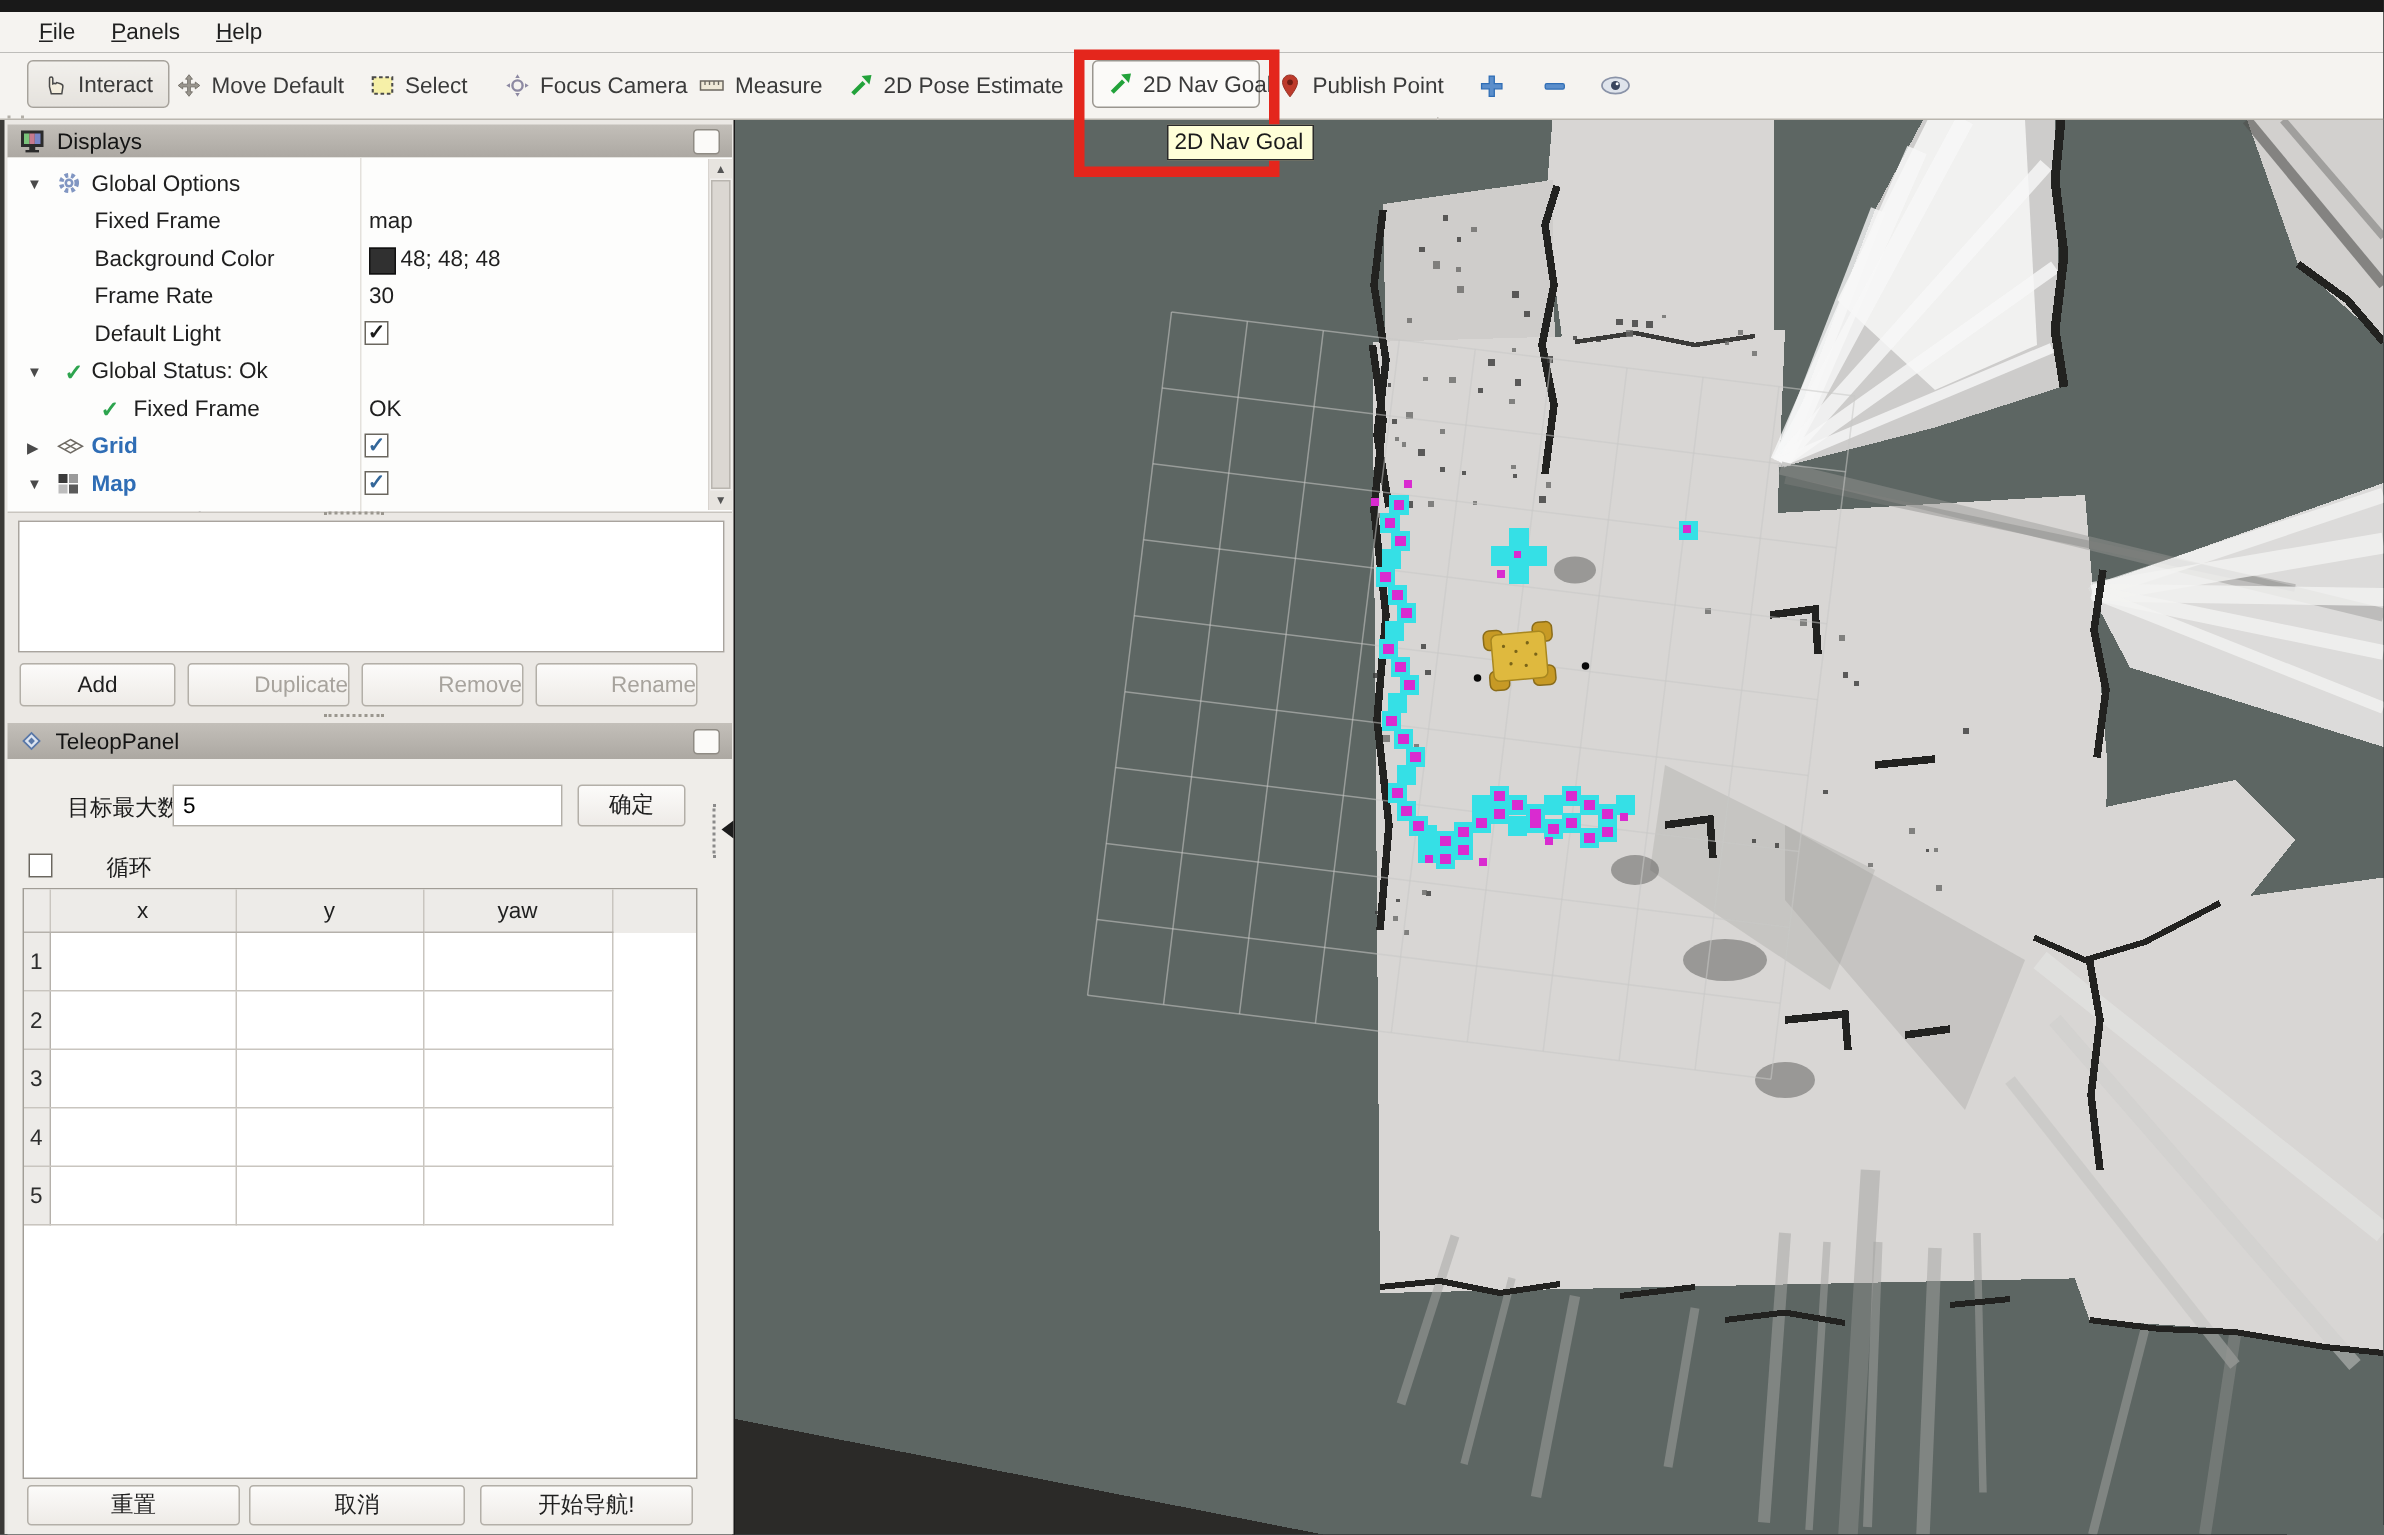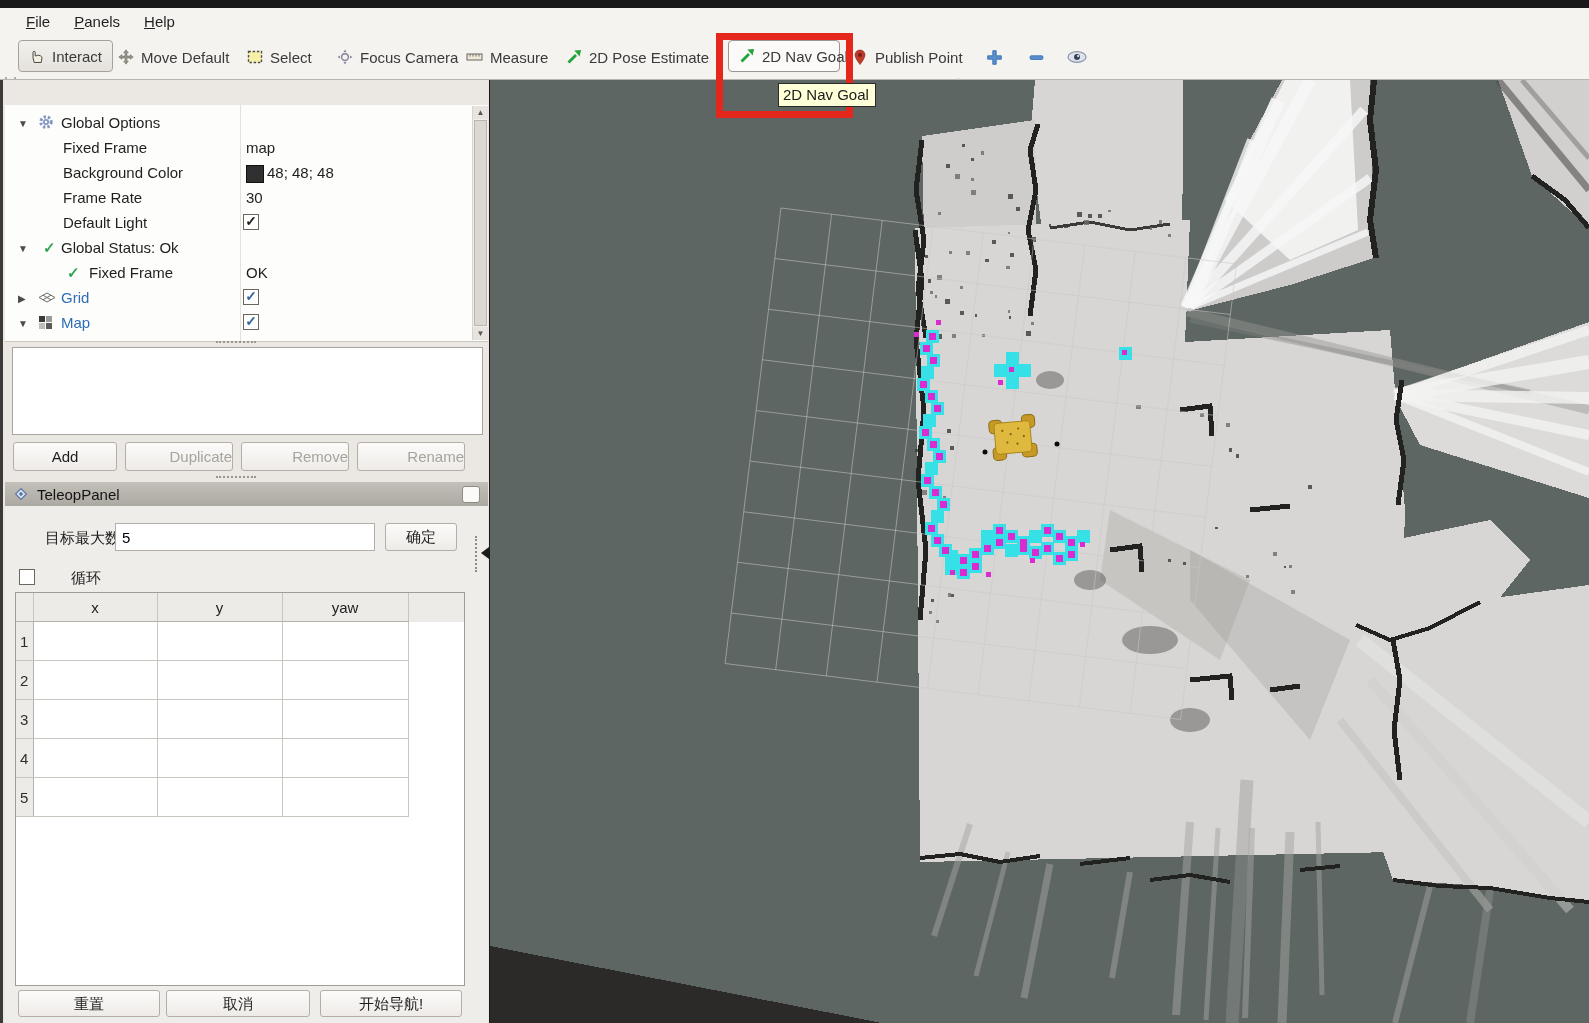--- a/index.html
+++ b/index.html
@@ -40,21 +40,21 @@
   #tree{left:2px;top:25px;width:483px;height:236px;background:#fdfdfc;overflow:hidden;
         border-bottom:1px solid #c9c5bf;}
   .colsep{position:absolute;left:235px;top:0;width:1px;height:236px;background:#e4e1dc;}
   .trow{position:absolute;left:0;width:444px;height:25px;font-size:15px;color:#1f1f1f;}
   .trow .lab{position:absolute;top:3px;}
   .trow .val{position:absolute;left:241px;top:3px;}
   .arr{position:absolute;top:7px;font-size:10px;color:#4a4a4a;}
   .chk{position:absolute;width:16px;height:16px;background:#fff;border:1px solid #6b675f;
        box-sizing:border-box;font-size:14px;font-weight:bold;line-height:13px;text-align:center;}
   .green{color:#2da44e;font-weight:bold;}
-  .blue-bold{color:#2f6db5;font-weight:normal;}
+  .blue-bold{color:#2f6db5;font-weight:bold;}
   .swatch{position:absolute;left:241px;top:4px;width:16px;height:16px;background:#303030;border:1px solid #111;}
   
   #sb{position:absolute;left:467px;top:1px;width:15px;height:234px;background:#f1efec;border-left:1px solid #d8d4cf;}
   .sb-btn{position:absolute;left:0;width:15px;height:13px;background:#e7e4df;color:#555;
           font-size:8px;text-align:center;line-height:13px;}
   #sb-thumb{position:absolute;left:1px;top:14px;width:13px;height:206px;background:#dbd7d2;border:1px solid #b9b5af;box-sizing:border-box;}
   .dots{position:absolute;width:40px;height:4px;border-top:2px dotted #9a968e;}
   #descbox{left:9px;top:267px;width:469px;height:86px;background:#fff;border:1px solid #a9a49e;}
   .btn{background:linear-gradient(#fcfbfa,#eeebe7);border:1px solid #b3afa8;border-radius:3px;
        font-size:15px;color:#1f1f1f;text-align:center;box-sizing:border-box;}
@@ -198,20 +198,34 @@
           <circle cx="11" cy="7" r="3" fill="#39455e"></circle>
           <circle cx="12.1" cy="5.9" r="1" fill="#fff"></circle>
         </svg>
     </span>
   </div>
   <div class="caret" style="left:1086px;top:63px;"></div>
 </div>
 
 <div id="dock" class="abs">
 
+  <div class="panel-header abs" style="top:3px;">
+    <span>
+      <svg width="17" height="17" viewBox="0 0 17 17">
+          <rect x="1" y="1" width="15" height="11" fill="#2b2b2b"></rect>
+          <rect x="3" y="3" width="3.6" height="7" fill="#7ac27a"></rect>
+          <rect x="6.6" y="3" width="3.6" height="7" fill="#c77a8e"></rect>
+          <rect x="10.2" y="3" width="3.8" height="7" fill="#7a86c7"></rect>
+          <rect x="6.5" y="12" width="4" height="2" fill="#2b2b2b"></rect>
+          <rect x="4" y="14" width="9" height="1.6" fill="#2b2b2b"></rect>
+        </svg>
+    </span>
+    <span>Displays</span>
+    <span class="float-btn"></span>
+  </div>
 
   <div id="tree" class="abs">
     <div class="colsep"></div>
 
     <div class="trow" style="top:6px;">
       <span class="arr" style="left:13px;">▼</span>
       <span style="position:absolute;left:33px;top:3px;">
         <svg width="16" height="16" viewBox="0 0 16 16">
             <circle cx="8" cy="8" r="5.2" fill="none" stroke="#8196c2" stroke-width="3" stroke-dasharray="2.3,2"></circle>
             <circle cx="8" cy="8" r="3" fill="#8196c2"></circle>

